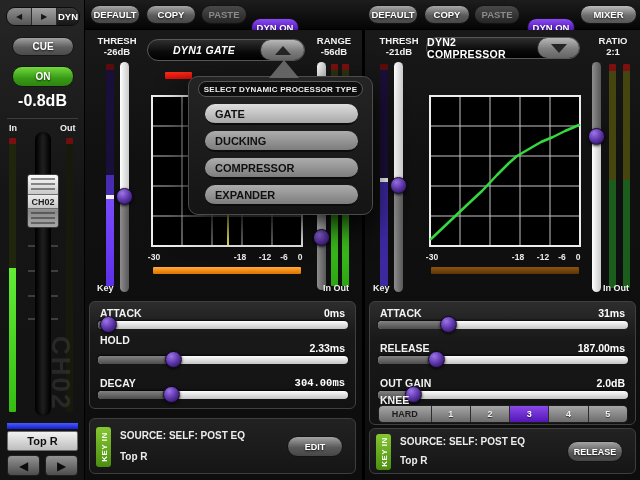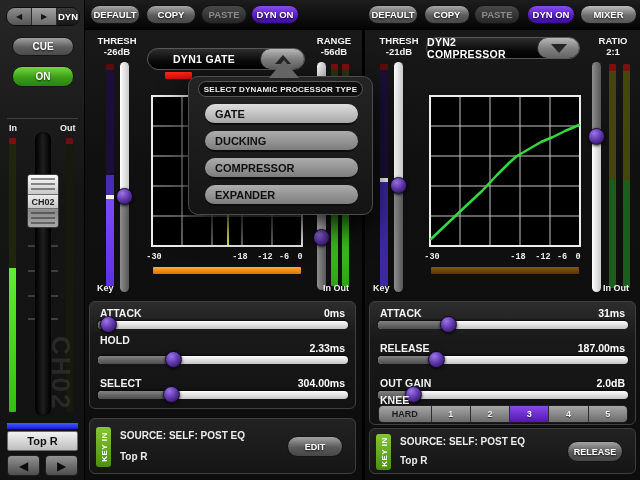--- a/index.html
+++ b/index.html
@@ -47,21 +47,21 @@
         background:linear-gradient(180deg,#939393,#4d4d4d);display:flex;align-items:center;justify-content:center;
         color:#0c0c0c;font-size:12px;}
 
   
   .topbar{position:absolute;left:85px;top:0;width:555px;height:30px;
           background:linear-gradient(180deg,#1d1d1d,#050505);border-bottom:1px solid #000;}
   .tbtn{position:absolute;top:5px;height:19px;border-radius:9.5px;display:flex;align-items:center;justify-content:center;
         color:#fff;font-size:9.5px;font-weight:bold;text-shadow:0 1px 2px rgba(0,0,0,.8);
         background:linear-gradient(180deg,#a8a8a8,#5c5c5c 55%,#474747);border:1px solid #141414;}
   .tbtn.dis{background:linear-gradient(180deg,#484848,#262626);color:#8a8a8a;text-shadow:none;}
-  .tbtn.purple{background:linear-gradient(180deg,#8a4cf2,#5a1ec4 55%,#3c0f96);}
+  .tbtn.purple{background:linear-gradient(180deg,#8a4cf2,#5a1ec4 55%,#3c0f96);margin-top:13px;}
   .tbtn.lighter{background:linear-gradient(180deg,#bcbcbc,#6e6e6e 55%,#555);}
 
   
   .pane{position:absolute;top:30px;height:450px;width:278px;background:linear-gradient(180deg,#191919,#101010 30%,#0d0d0d);}
   .pane.left{left:85px;border-right:1px solid #000;}
   .pane.right{left:363px;border-left:2px solid #000;width:277px;}
   .hdr-lb{position:absolute;text-align:center;color:#f2f2f2;font-size:9.5px;font-weight:bold;}
   .selector{position:absolute;height:22px;border-radius:11px;display:flex;align-items:stretch;
         background:linear-gradient(180deg,#2e2e2e,#0a0a0a 60%,#000);border:1px solid #585858;}
   .selector .lbl{flex:1;display:flex;align-items:center;justify-content:center;color:#fff;
@@ -69,21 +69,21 @@
   .sel-arrow{width:44px;border-radius:11px;background:linear-gradient(180deg,#b8b8b8,#7e7e7e 55%,#646464);
         display:flex;align-items:center;justify-content:center;border-left:1px solid #2e2e2e;}
   .tri-up{width:0;height:0;border-left:8px solid transparent;border-right:8px solid transparent;border-bottom:9px solid #252525;}
   .tri-down{width:0;height:0;border-left:8px solid transparent;border-right:8px solid transparent;border-top:9px solid #252525;}
   .vslider{position:absolute;width:9px;border-radius:4.5px;}
   .vslider .segw{position:absolute;left:0;right:0;border-radius:4.5px;background:linear-gradient(90deg,#fff,#c9c9c9);}
   .vslider .segg{position:absolute;left:0;right:0;border-radius:4.5px;background:linear-gradient(90deg,#8e8e8e,#575757);}
   .vknob{position:absolute;left:-4px;width:17px;height:17px;border-radius:50%;border:1px solid #120826;
         background:radial-gradient(circle at 35% 28%,#9d74ea,#5c35a8 50%,#30165c 88%);box-shadow:0 1px 3px rgba(0,0,0,.8);}
   .graph{position:absolute;width:152px;height:152px;}
-  .scale-row{position:absolute;width:140px;height:10px;font-family:Liberation Mono, monospace;}
+  .scale-row{position:absolute;width:140px;height:10px;}
   .scale-row span{position:absolute;width:24px;text-align:center;font-size:8.5px;font-weight:bold;color:#ececec;}
   .s0{left:-10px}.s1{left:76px}.s2{left:101px}.s3{left:120px}.s4{left:136px}
   .hbar{position:absolute;height:7px;border-radius:1px;}
   .hbar.lit{background:linear-gradient(180deg,#ffad42,#ef860c 60%,#d97407);}
   .hbar.dim{background:linear-gradient(180deg,#8a5412,#5c3505);}
   .grbar{position:absolute;background:linear-gradient(180deg,#ff2a1a,#cf0f08);border-radius:1px;}
   .pbox{position:absolute;border:1px solid #404040;border-radius:6px;
         background:linear-gradient(180deg,#2d2d2d,#191919 30%,#121212);}
   .p-lb{position:absolute;left:10px;font-size:10.5px;font-weight:bold;color:#f2f2f2;}
   .p-val{position:absolute;right:10px;font-size:10.5px;font-weight:bold;color:#fff;}
@@ -135,20 +135,21 @@
       <div class="navseg prev">
           <span>◀</span>
         </div>
       <div class="navseg next">
           <span>▶</span>
         </div>
       <div class="navseg mode">DYN</div>
     </div>
     <div class="pill" style="left:12px;top:37px;width:62px;height:19px;">CUE</div>
     <div class="pill green" style="left:12px;top:66px;width:62px;height:21px;">ON</div>
+    <div class="fader-db">-0.8dB</div>
     <div class="side-div"></div>
     <div class="tiny-lb" style="left:9px;top:123px;">In</div>
     <div class="tiny-lb" style="left:60px;top:123px;">Out</div>
 
     <div class="meter" style="left:9px;top:138px;width:7px;height:274px;">
       <div style="top:0;height:6px;background:#7c1010;"></div>
       <div style="top:6px;height:124px;background:#20260e;"></div>
       <div style="top:130px;bottom:0;background:linear-gradient(180deg,#63ec34,#36bd12);"></div>
     </div>
     <div class="meter" style="left:66px;top:138px;width:7px;height:274px;">
@@ -190,21 +191,21 @@
     <div class="tbtn" style="left:283px;width:50px;">DEFAULT</div>
     <div class="tbtn" style="left:339px;width:46px;">COPY</div>
     <div class="tbtn dis" style="left:389px;width:46px;">PASTE</div>
     <div class="tbtn purple" style="left:442px;width:48px;">DYN ON</div>
     <div class="tbtn lighter" style="left:495px;width:57px;">MIXER</div>
   </div>
 
   <div class="pane left">
     <div class="hdr-lb" style="left:4px;top:5px;width:56px;">THRESH</div>
     <div class="hdr-lb" style="left:4px;top:16px;width:56px;">-26dB</div>
-    <div class="selector" style="left:62px;top:18px;width:158px;">
+    <div class="selector" style="left:62px;top:9px;width:158px;font-style:italic;">
       <div class="lbl">DYN1 GATE</div>
       <div class="sel-arrow">
           <div class="tri-up"></div>
         </div>
     </div>
     <div class="hdr-lb" style="left:224px;top:5px;width:50px;">RANGE</div>
     <div class="hdr-lb" style="left:224px;top:16px;width:50px;">-56dB</div>
 
     <div class="meter" style="left:21px;top:34px;width:8px;height:222px;">
       <div style="top:0;height:6px;background:#5a0c0c;"></div>
@@ -270,22 +271,22 @@
       <div class="hslider" style="top:19px;">
         <div class="hfill" style="width: 4%;"></div>
         <div class="hknob" style="left: calc(4% - 8px);"></div>
       </div>
       <div class="p-lb" style="top:32px;">HOLD</div>
       <div class="p-val" style="top:40px;">2.33ms</div>
       <div class="hslider" style="top:54px;">
         <div class="hfill" style="width: 30%;"></div>
         <div class="hknob" style="left: calc(30% - 8px);"></div>
       </div>
-      <div class="p-lb" style="top:75px;">SELECT</div>
-      <div class="p-val" style="top:75px;">304.00ms</div>
+      <div class="p-lb" style="top:75px;">DECAY</div>
+      <div class="p-val" style="top:75px;font-family:Liberation Mono, monospace;">304.00ms</div>
       <div class="hslider" style="top:89px;">
         <div class="hfill" style="width: 29%;"></div>
         <div class="hknob" style="left: calc(29% - 8px);"></div>
       </div>
     </div>
 
     <div class="kbox" style="left:4px;top:388px;width:267px;height:56px;">
       <div class="keytab" style="left:6px;top:8px;height:40px;">
           <span>KEY IN</span>
         </div>

